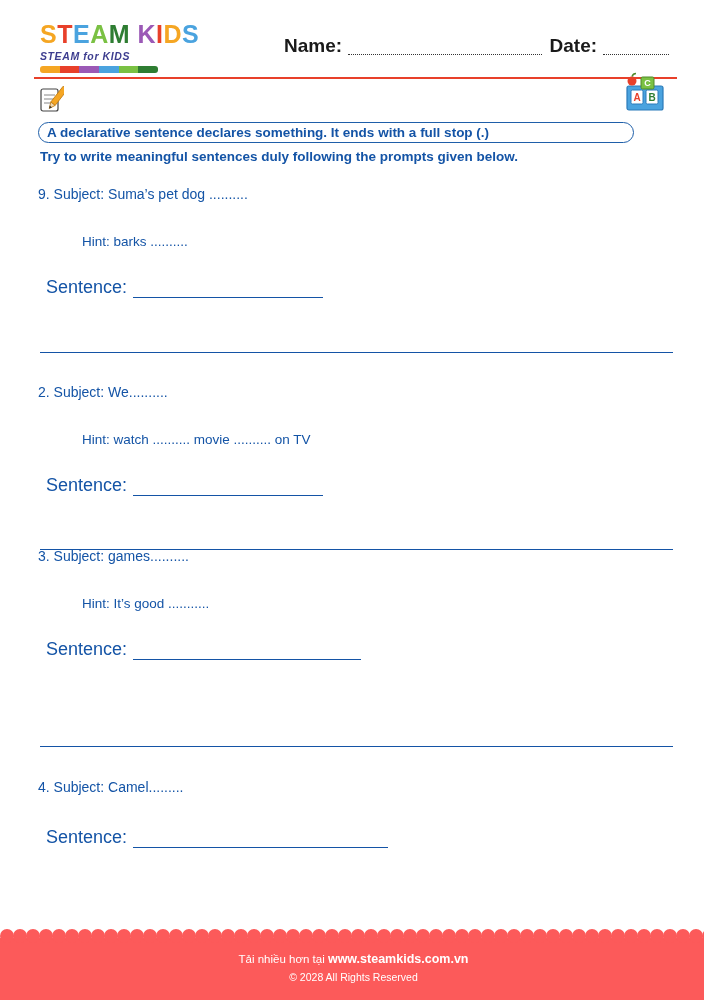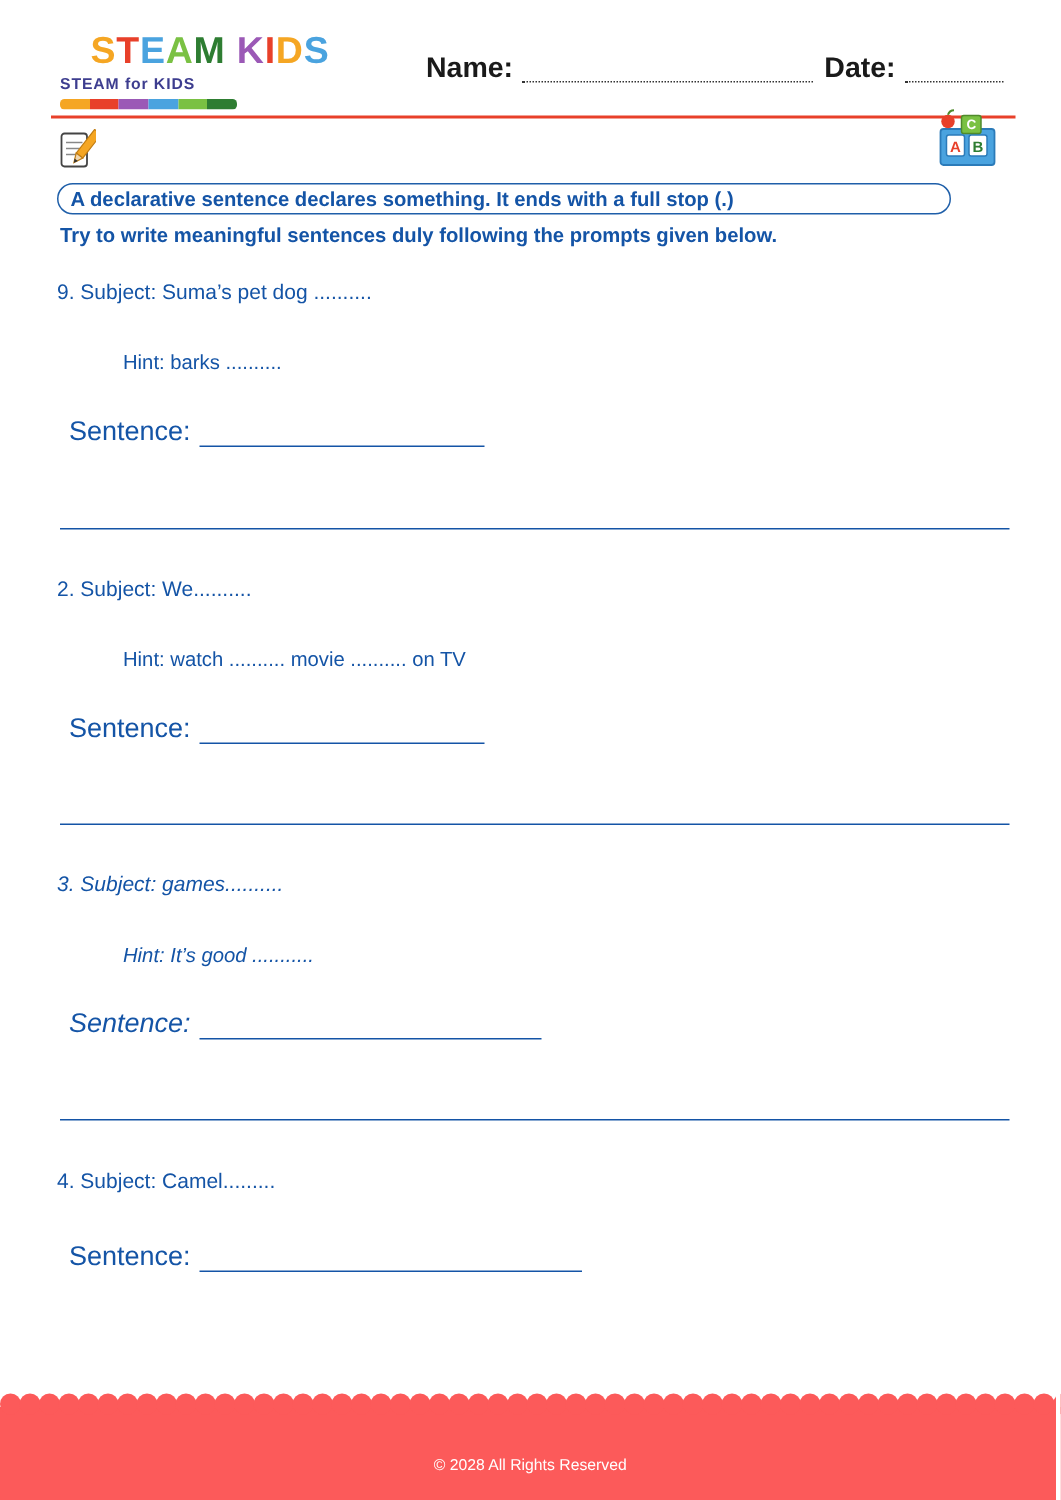--- a/index.html
+++ b/index.html
@@ -34,29 +34,29 @@
     left: 6px;
     top: 0px;
     width: 200px;
   }
   .logo-word {
     font-size: 25px;
     font-weight: bold;
     letter-spacing: 0.5px;
     line-height: 1;
     white-space: nowrap;
-    text-align: center;
   }
   .logo-word span { display: inline; }
   .logo-sub {
     margin-top: 3px;
     font-size: 10.5px;
     font-weight: bold;
     color: #3d3d8f;
     letter-spacing: 0.6px;
+    font-style: italic;
   }
   .logo-bars {
     margin-top: 4px;
     display: flex;
     width: 118px;
     height: 7px;
     border-radius: 3px;
     overflow: hidden;
   }
   .logo-bars i { flex: 1 1 auto; display: block; }
@@ -304,21 +304,21 @@
   <div class="q" style="top:384px;">
     <div class="q-subject">2. Subject: We..........</div>
     <div class="q-hint">Hint: watch .......... movie .......... on TV</div>
     <div class="q-sentence">
       <span>Sentence:</span>
       <span class="blank" style="width:190px;"></span>
     </div>
   </div>
   <div class="full-rule" style="top:549px;"></div>
 
-  <div class="q" style="top:581px;font-style:italic;">
+  <div class="q" style="top:548px;">
     <div class="q-subject">3. Subject: games..........</div>
     <div class="q-hint">Hint: It’s good ...........</div>
     <div class="q-sentence">
       <span>Sentence:</span>
       <span class="blank" style="width:228px;"></span>
     </div>
   </div>
   <div class="full-rule" style="top:746px;"></div>
 
   <div class="q" style="top:779px;">
@@ -380,17 +380,20 @@
         <i></i>
         <i></i>
         <i></i>
         <i></i>
         <i></i>
         <i></i>
         <i></i>
         <i></i>
         <i></i>
       </div>
+    <div class="footer-line1">
+      <span>Tải nhiều hơn tại </span><b>www.steamkids.com.vn</b>
+    </div>
     <div class="footer-line2">© 2028 All Rights Reserved</div>
   </div>
 
   <div class="page-border-right"></div>
 </div>
 
 </body></html>

